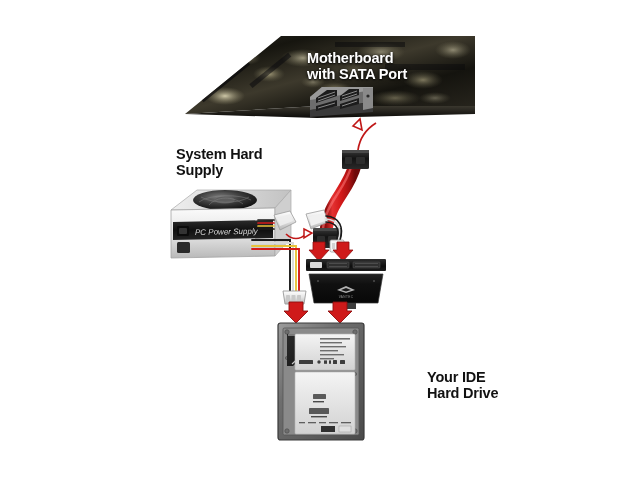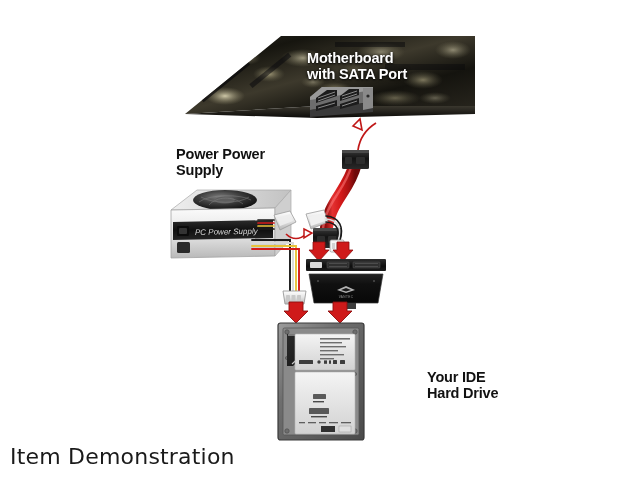--- a/index.html
+++ b/index.html
@@ -198,21 +198,21 @@
     </g>
 
     <g>
       <rect x="-7" y="118" width="28" height="20" rx="1.5" fill="url(#connBlk)"></rect>
       <rect x="-7" y="118" width="28" height="3" fill="#474747"></rect>
       <rect x="-3" y="126" width="8" height="7" rx="1" fill="#2d2d2d"></rect>
       <rect x="8" y="126" width="9" height="7" rx="1" fill="#2d2d2d"></rect>
     </g>
   </svg>
 
-  <div class="callout psu-label">Power Power
+  <div class="callout psu-label">System Hard
 Supply</div>
 
   <svg class="abs" style="left:163px; top:186px;" width="150" height="78" viewBox="0 0 150 78">
     <defs>
       <linearGradient id="psuFront" x1="0" y1="0" x2="0" y2="1">
         <stop offset="0%" stop-color="#fbfbfb"></stop>
         <stop offset="55%" stop-color="#e3e3e3"></stop>
         <stop offset="100%" stop-color="#b9b9b9"></stop>
       </linearGradient>
       <linearGradient id="psuSide" x1="0" y1="0" x2="1" y2="0">
@@ -449,15 +449,14 @@
     </g>
     <g>
       <rect x="44" y="104" width="14" height="6" fill="#303030"></rect>
       <rect x="62" y="104" width="12" height="6" fill="#e0e0e0" stroke="#9a9a9a" stroke-width="0.5"></rect>
     </g>
   </svg>
 
   <div class="callout hdd-label">Your IDE
 Hard Drive</div>
 
-  <div id="caption">Item Demonstration</div>
 
 </div>
 
 </body></html>

